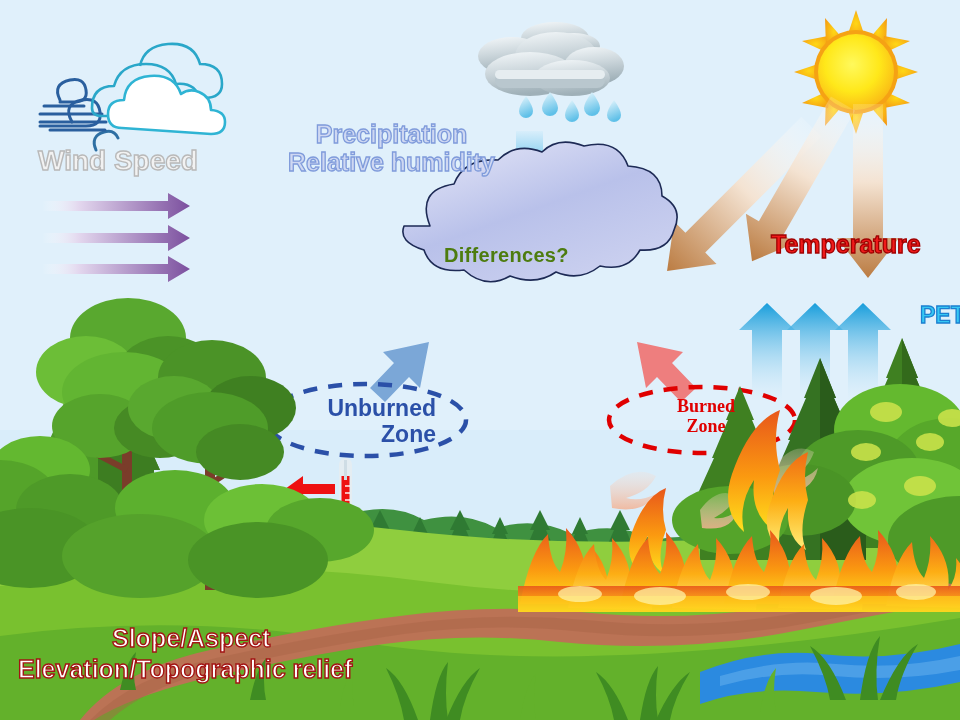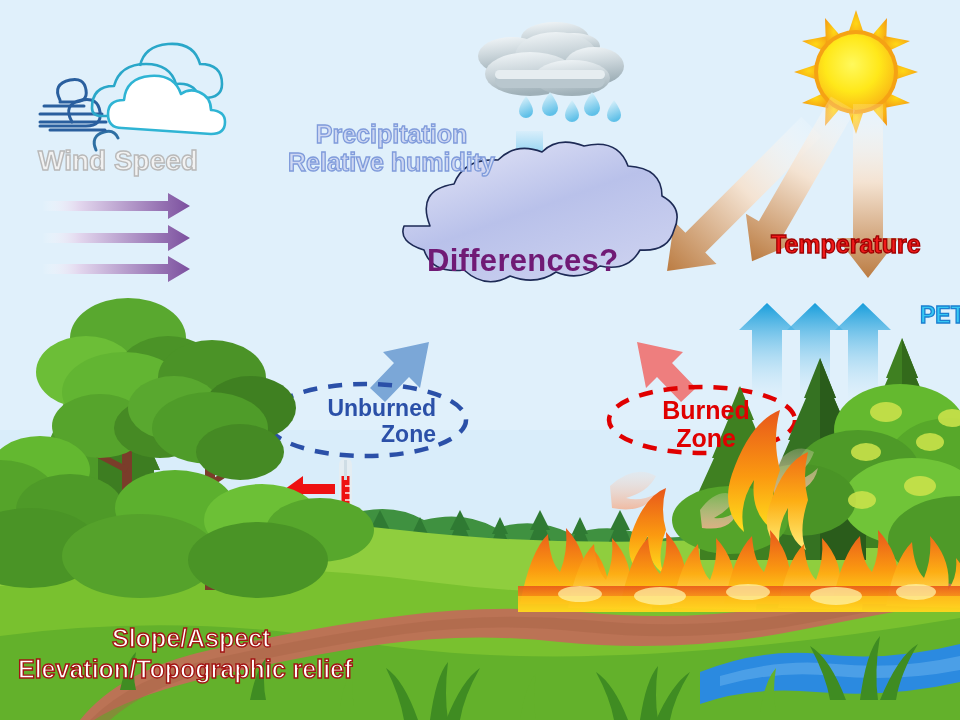--- a/index.html
+++ b/index.html
@@ -30,32 +30,32 @@
     left:771px;top:230px;font-size:25px;color:#f01a1a;
     -webkit-text-stroke:1.3px #9f0000;
   }
   
   #pet-label{
     left:888px;top:303px;font-size:23px;color:#36c8f4;padding-left:32px;
     -webkit-text-stroke:1.3px #1b7fd0;
   }
   
   #differences-label{
-    left:427px;top:244px;font-size:31px;color:#701a75;
+    left:444px;top:244px;font-size:20px;color:#4d7c0f;
     letter-spacing:.3px;
   }
   
   #unburned-label{
     left:296px;top:396px;font-size:23px;color:#2b50a8;
     text-align:right;width:140px;
   }
   
   #burned-label{
-    left:641px;top:396px;font-size:25px;color:#e00000;
-    text-align:center;width:130px;
+    left:641px;top:396px;font-size:18px;color:#e00000;
+    text-align:center;width:130px;font-family:Liberation Serif, serif;
   }
   
   #lst-label{
     left:366px;top:466px;font-size:25px;color:#fbd3ac;
     -webkit-text-stroke:1.3px #ef8a2d;
   }
   
   #slope-label{
     left:112px;top:624px;font-size:25px;color:#ffffff;
     -webkit-text-stroke:1.4px #a31414;

